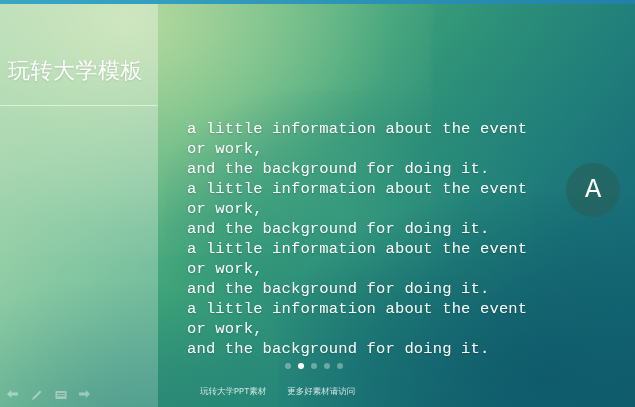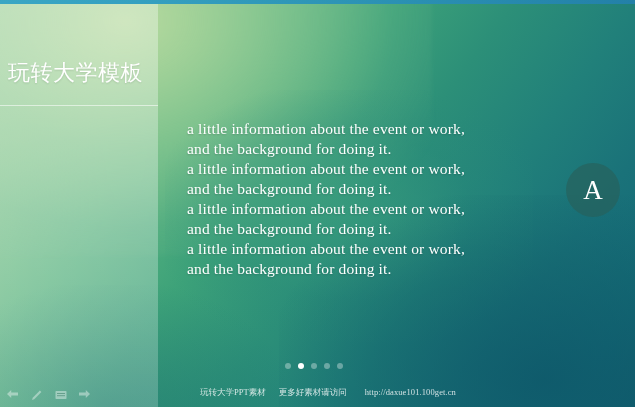--- a/index.html
+++ b/index.html
@@ -6,21 +6,21 @@
   html, body {
     margin: 0;
     padding: 0;
     background: #000;
   }
   #slide {
     position: relative;
     width: 635px;
     height: 407px;
     overflow: hidden;
-    font-family: Liberation Serif, serif;
+    font-family: Liberation Mono, monospace;
     background: #ec4899;
   }
 
   
   .bg-base {
     position: absolute;
     inset: 0;
     background:
       linear-gradient(127deg,
         #9ccf9a 0%,
@@ -181,21 +181,21 @@
     background: #ffffff;
   }
 
   
   .footer-caption {
     position: absolute;
     left: 200px;
     top: 386px;
     display: flex;
     align-items: baseline;
-    gap: 13px;
+    gap: 21px;
     color: rgba(255,255,255,0.80);
     font-size: 8.5px;
     line-height: 12px;
     white-space: nowrap;
   }
   .footer-caption .url {
     margin-left: 5px;
     letter-spacing: 0.1px;
   }
 
@@ -257,21 +257,20 @@
     <span class="dot"></span>
     <span class="dot active"></span>
     <span class="dot"></span>
     <span class="dot"></span>
     <span class="dot"></span>
   </div>
 
   <div class="footer-caption">
     <span>玩转大学PPT素材</span>
     <span>更多好素材请访问</span>
-    <span class="url">http://daxue101.100get.cn</span>
   </div>
 
   <div class="toolbar">
     <span class="tb-icon">
       <svg width="13" height="11" viewBox="0 0 13 11">
         <path d="M5.2 1 L1 5 L5.2 9 L5.2 6.6 L12 6.6 L12 3.4 L5.2 3.4 Z" fill="#ffffff"></path>
       </svg>
     </span>
     <span class="tb-icon">
       <svg width="12" height="12" viewBox="0 0 12 12">

